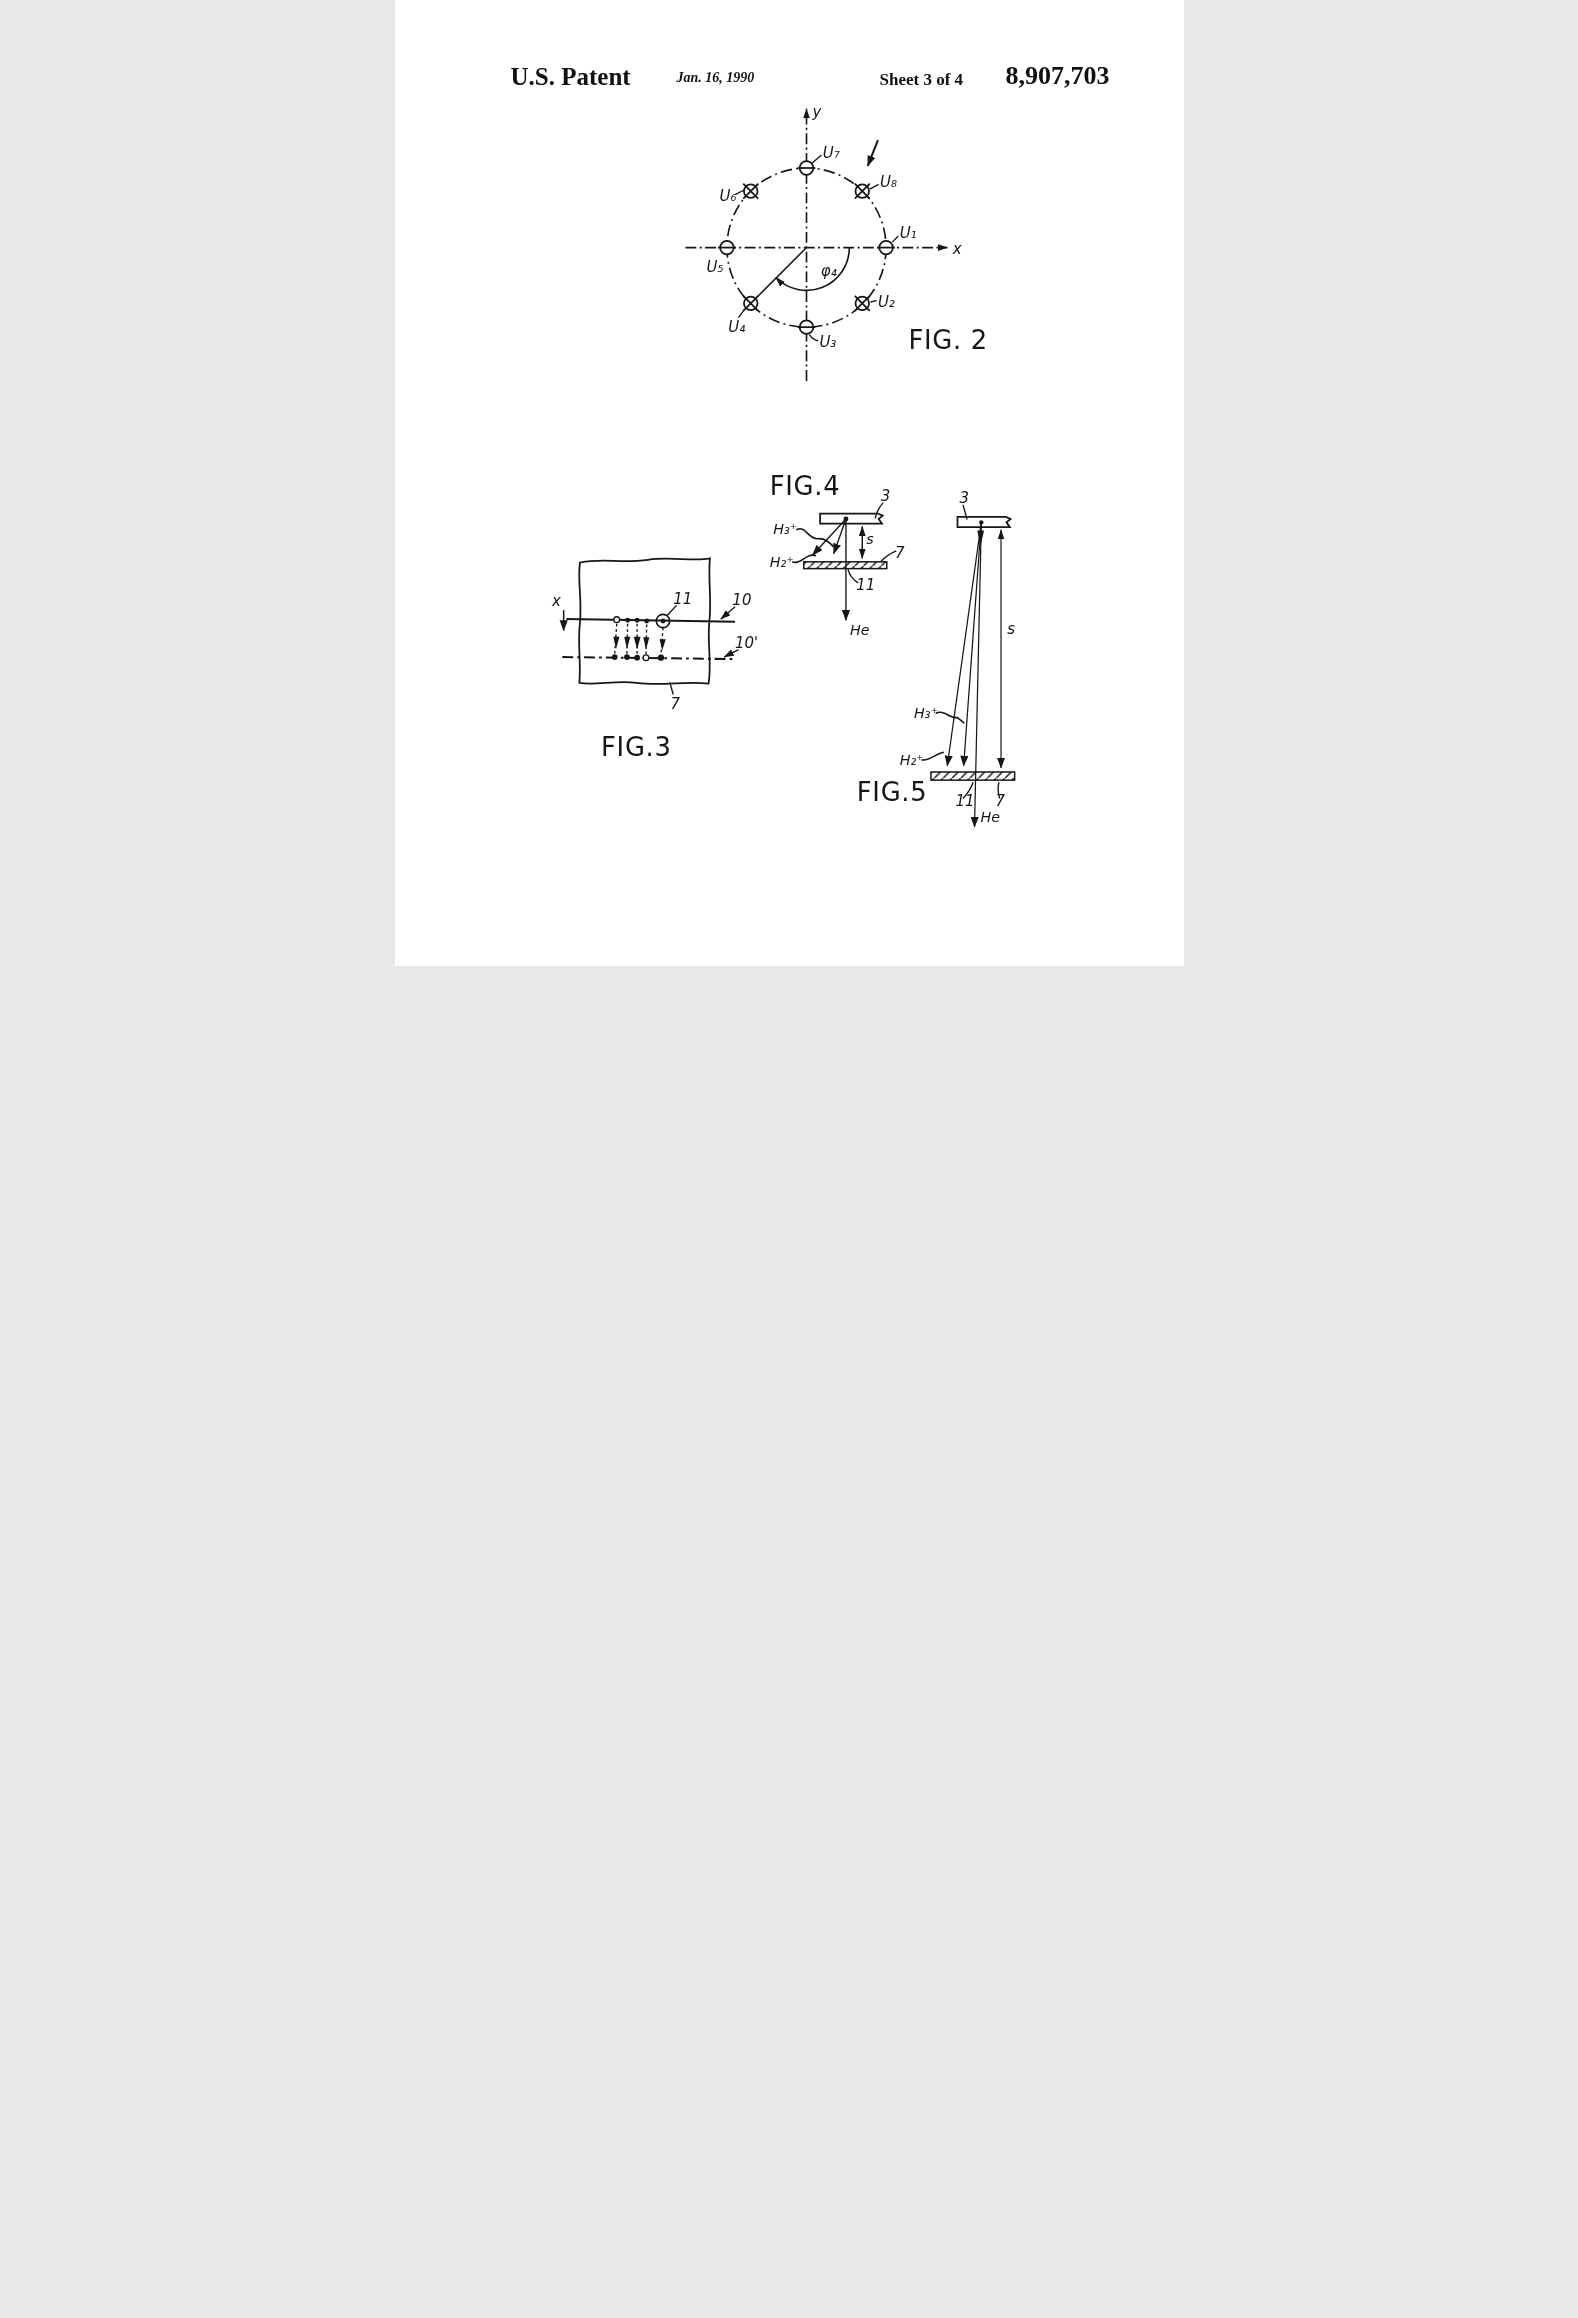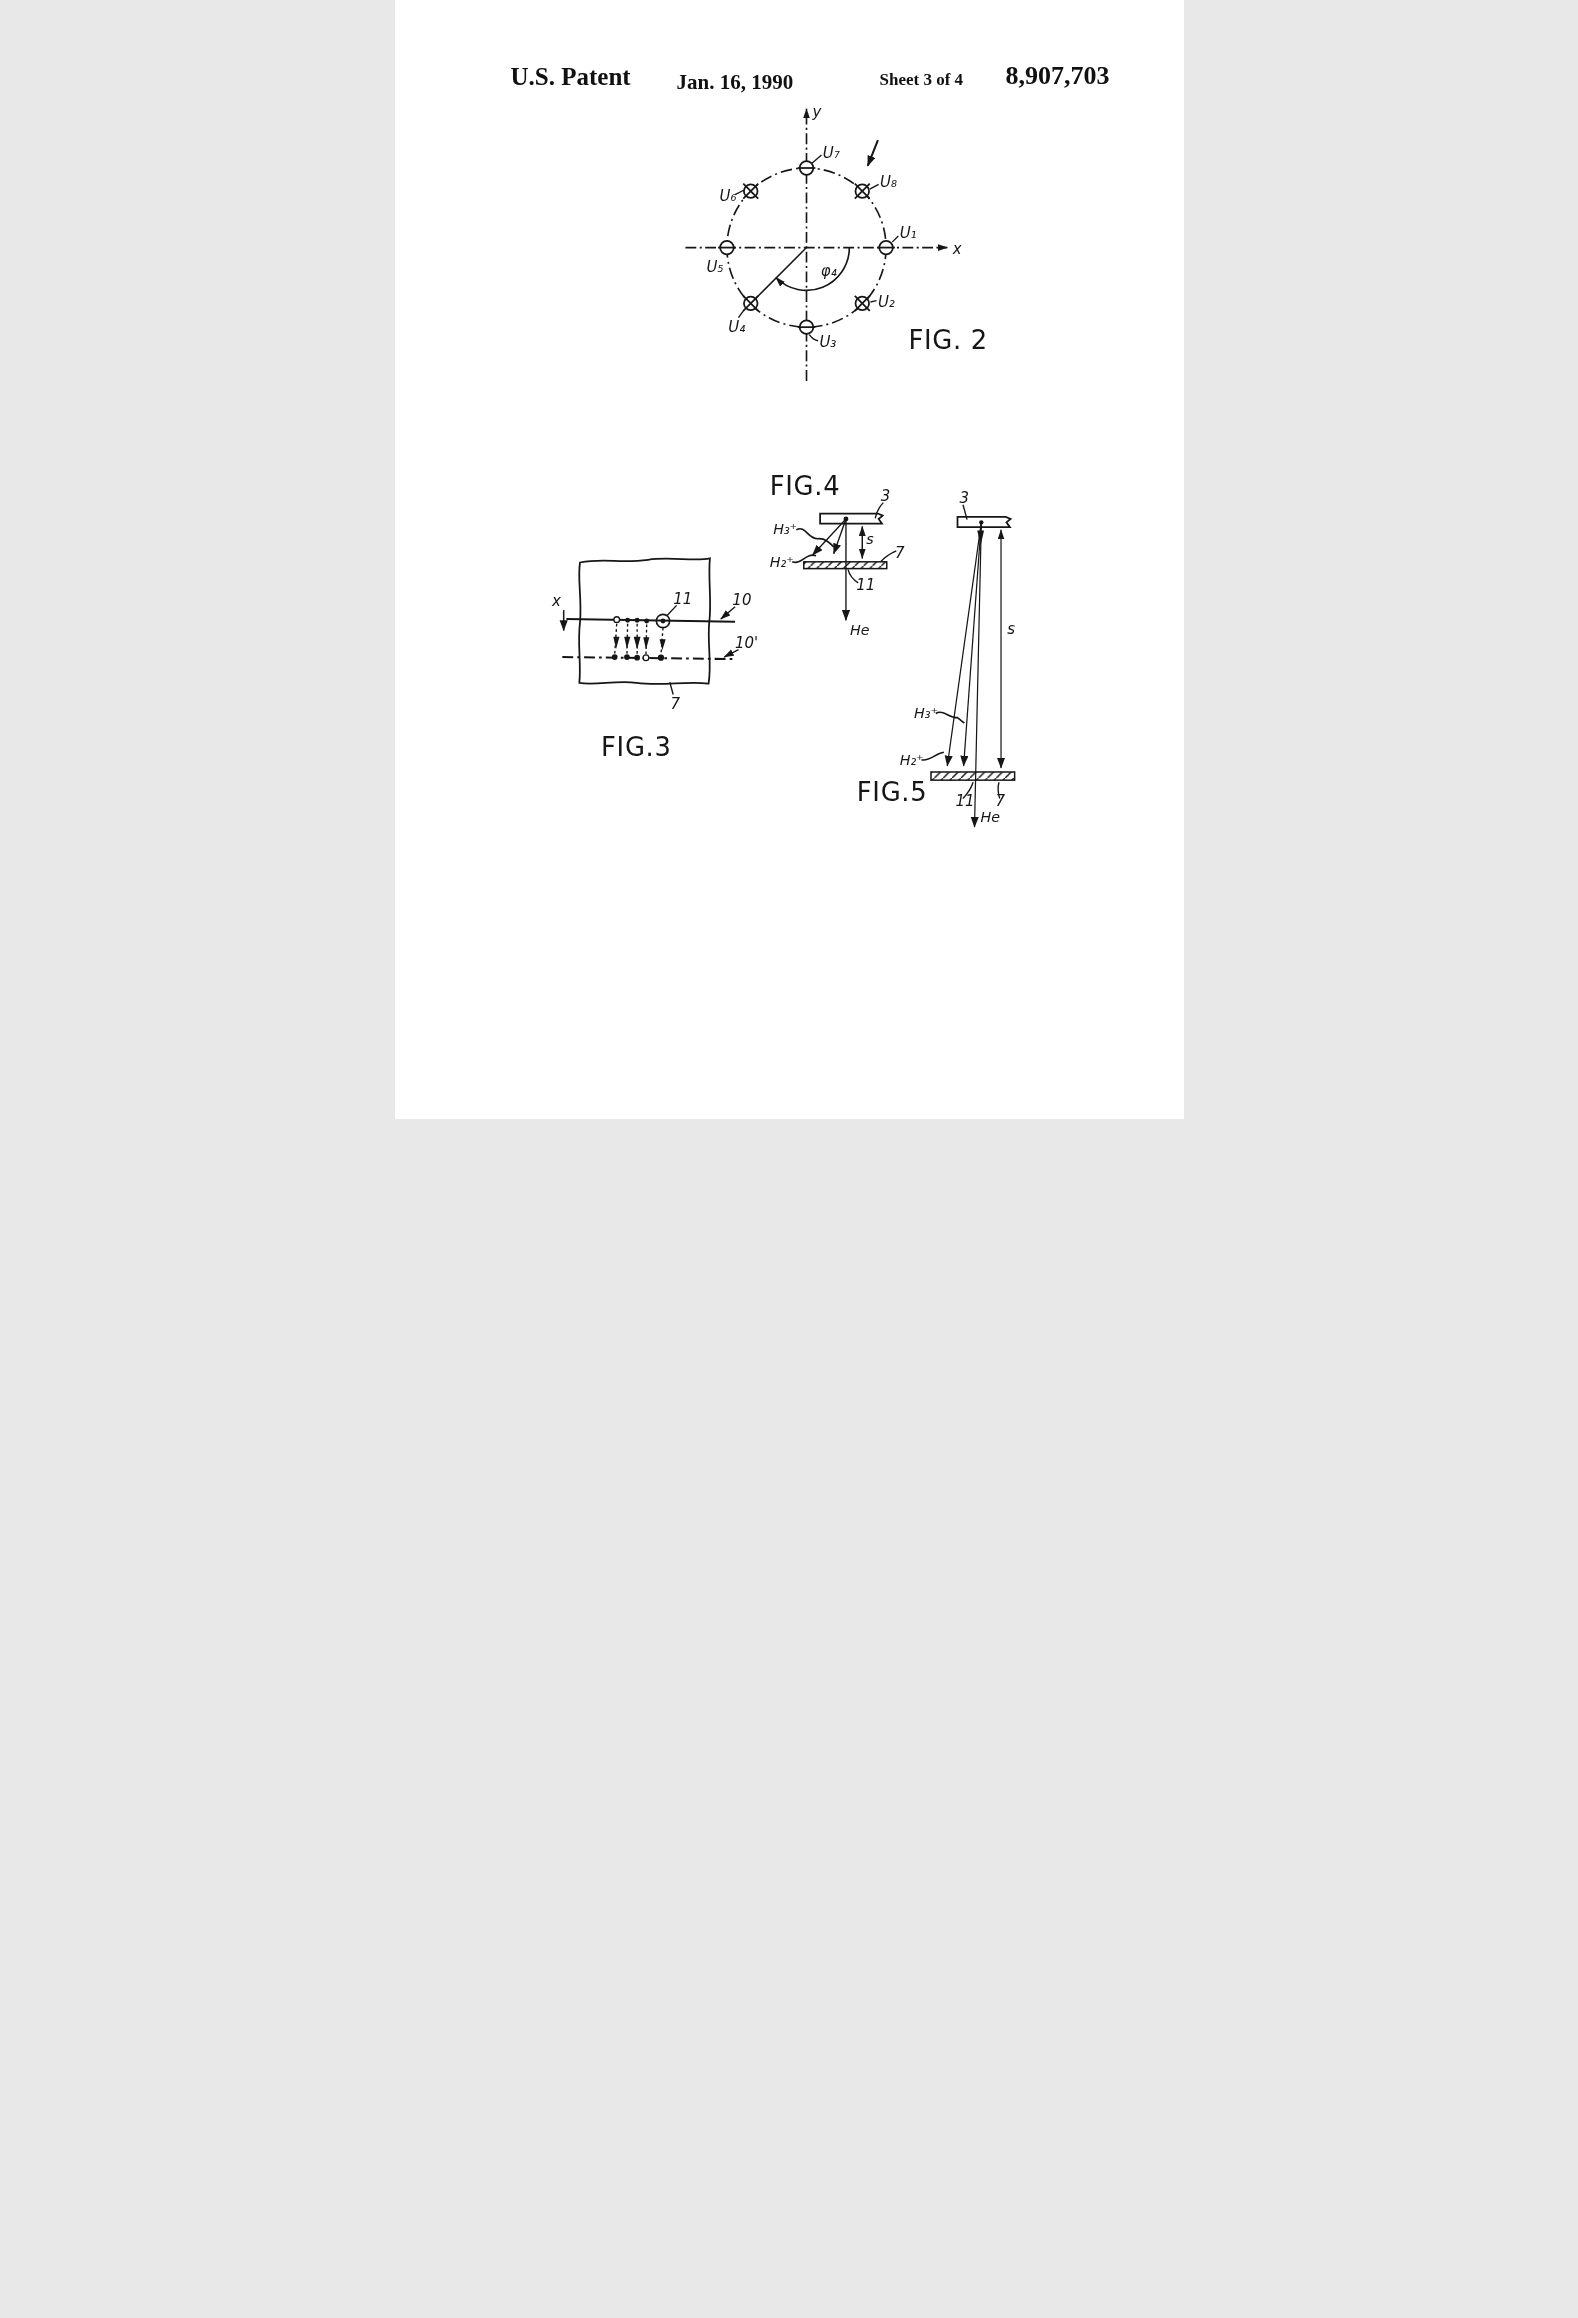--- a/index.html
+++ b/index.html
@@ -1,31 +1,31 @@
 <!DOCTYPE html>
 <html style="font-size:11px"><head>
 <meta charset="utf-8">
 <style>
   html,body{margin:0;padding:0;background:#e8e8e8;}
   .page{
     position:relative;
-    width:789px;height:1119px;
+    width:789px;height:966px;
     margin:0 auto;
     background:#ffffff;
     overflow:hidden;
     font-family:"DejaVu Sans",sans-serif;
   }
   .hdr{
     position:absolute;
     color:#111;
     font-family:"Liberation Serif",serif;
     white-space:nowrap;
   }
   .hdr-title{left:116px;top:63px;font-size:25px;font-weight:bold;}
-  .hdr-date{left:282px;top:70px;font-size:21px;font-weight:bold;}
+  .hdr-date{left:282px;top:70px;font-size:14px;font-weight:bold;font-style:italic;}
   .hdr-sheet{left:457px;top:70px;font-size:17px;font-weight:bold;padding-left:28px;}
   .hdr-number{left:611px;top:61px;font-size:26px;font-weight:bold;}
   svg.art{position:absolute;left:0;top:0;}
   text{fill:#161616;}
   .lbl{font-family:"DejaVu Sans",sans-serif;font-style:italic;font-size:22px;}
   .lbl-sm{font-family:"DejaVu Sans",sans-serif;font-style:italic;font-size:21px;}
   .cap{font-family:"DejaVu Sans",sans-serif;font-style:normal;font-size:38px;letter-spacing:1px;}
 </style>
 </head>
 <body>

